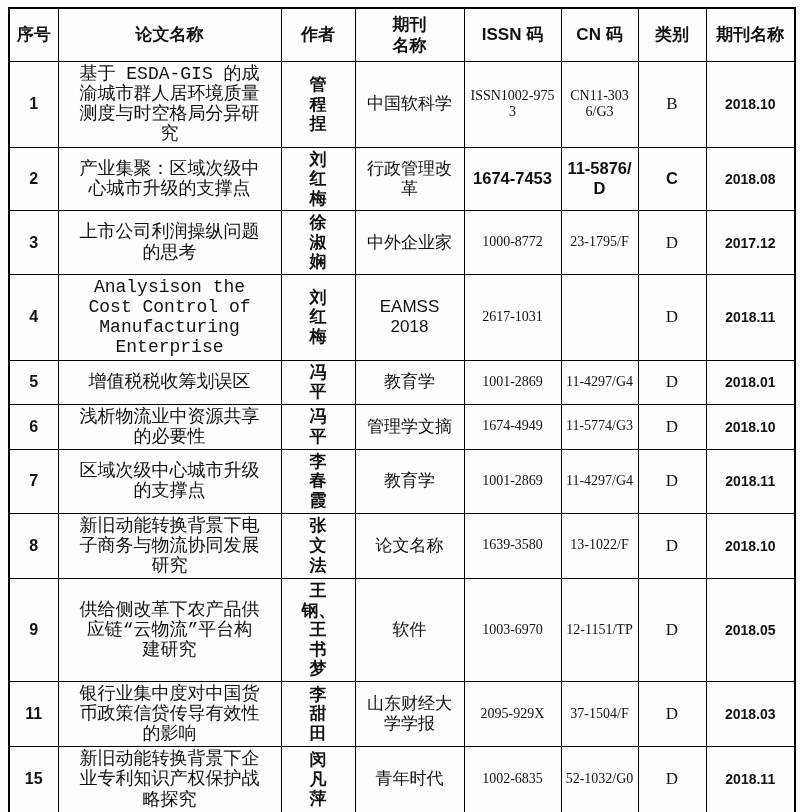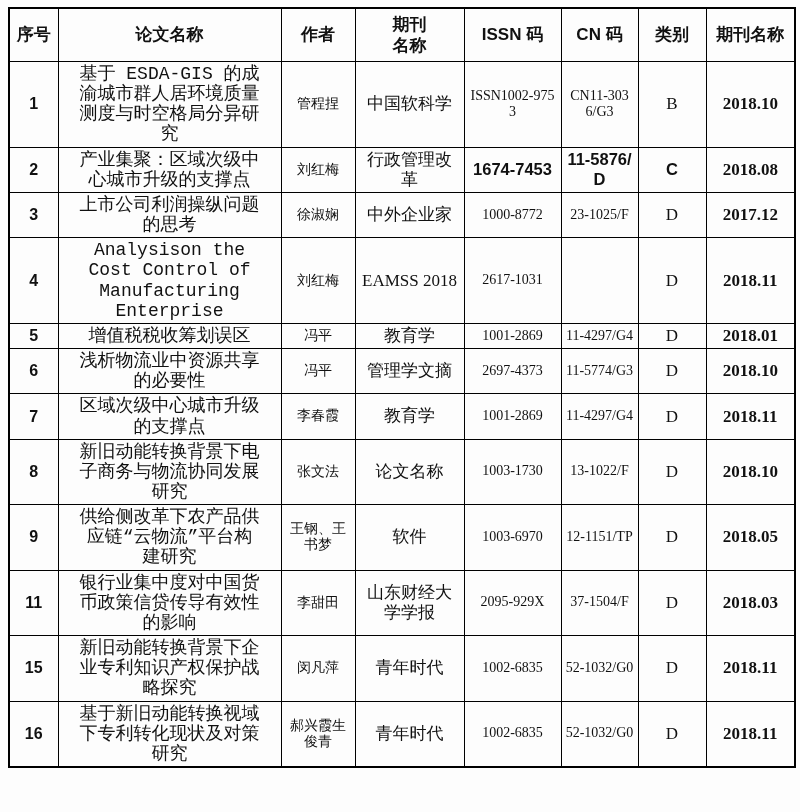--- a/index.html
+++ b/index.html
@@ -44,45 +44,46 @@
     font-size: 16px;
   }
   td.title {
     font-family: Liberation Mono, monospace;
     font-size: 18px;
     line-height: 1.12;
     padding: 2px 20px;
   }
   td.author {
     font-family: "Liberation Serif", "DejaVu Serif", serif;
-    font-size: 14px;
+    font-size: 17px;
     line-height: 1.15;
-    padding: 2px 3px;
+    padding: 2px 20px;
+    font-weight: bold;
   }
   td.journal {
-    font-family: Liberation Serif, serif;
+    font-family: Liberation Sans, sans-serif;
     font-size: 17px;
     line-height: 1.18;
     padding: 2px 4px;
   }
   td.issn, td.cn {
     font-family: "Liberation Serif", "DejaVu Serif", serif;
     font-size: 14px;
     line-height: 1.2;
     word-break: break-all;
     padding: 2px 4px;
   }
   td.category {
     font-family: "Liberation Serif", "DejaVu Serif", serif;
     font-size: 17px;
   }
   td.date {
-    font-family: Liberation Serif, serif;
-    font-weight: bold;
-    font-size: 17px;
+    font-family: Liberation Sans, sans-serif;
+    font-weight: bold;
+    font-size: 14px;
   }
   tr.bold-codes td.issn,
   tr.bold-codes td.cn,
   tr.bold-codes td.category {
     font-family: "Liberation Sans", "DejaVu Sans", sans-serif;
     font-weight: bold;
     font-size: 16.5px;
   }
 </style>
 </head>
@@ -132,21 +133,21 @@
           <td class="cn">11-5876/D</td>
           <td class="category">C</td>
           <td class="date">2018.08</td>
         </tr>
         <tr>
           <td class="no">3</td>
           <td class="title">上市公司利润操纵问题的思考</td>
           <td class="author">徐淑娴</td>
           <td class="journal">中外企业家</td>
           <td class="issn">1000-8772</td>
-          <td class="cn">23-1025/F</td>
+          <td class="cn">23-1795/F</td>
           <td class="category">D</td>
           <td class="date">2017.12</td>
         </tr>
         <tr>
           <td class="no">4</td>
           <td class="title">Analysison the Cost Control of Manufacturing Enterprise</td>
           <td class="author">刘红梅</td>
           <td class="journal">EAMSS 2018</td>
           <td class="issn">2617-1031</td>
           <td class="cn"></td>
@@ -161,41 +162,41 @@
           <td class="issn">1001-2869</td>
           <td class="cn">11-4297/G4</td>
           <td class="category">D</td>
           <td class="date">2018.01</td>
         </tr>
         <tr>
           <td class="no">6</td>
           <td class="title">浅析物流业中资源共享的必要性</td>
           <td class="author">冯平</td>
           <td class="journal">管理学文摘</td>
-          <td class="issn">2697-4373</td>
+          <td class="issn">1674-4949</td>
           <td class="cn">11-5774/G3</td>
           <td class="category">D</td>
           <td class="date">2018.10</td>
         </tr>
         <tr>
           <td class="no">7</td>
           <td class="title">区域次级中心城市升级的支撑点</td>
           <td class="author">李春霞</td>
           <td class="journal">教育学</td>
           <td class="issn">1001-2869</td>
           <td class="cn">11-4297/G4</td>
           <td class="category">D</td>
           <td class="date">2018.11</td>
         </tr>
         <tr>
           <td class="no">8</td>
           <td class="title">新旧动能转换背景下电子商务与物流协同发展研究</td>
           <td class="author">张文法</td>
           <td class="journal">论文名称</td>
-          <td class="issn">1003-1730</td>
+          <td class="issn">1639-3580</td>
           <td class="cn">13-1022/F</td>
           <td class="category">D</td>
           <td class="date">2018.10</td>
         </tr>
         <tr>
           <td class="no">9</td>
           <td class="title">供给侧改革下农产品供应链“云物流”平台构建研究</td>
           <td class="author">王钢、王书梦</td>
           <td class="journal">软件</td>
           <td class="issn">1003-6970</td>

